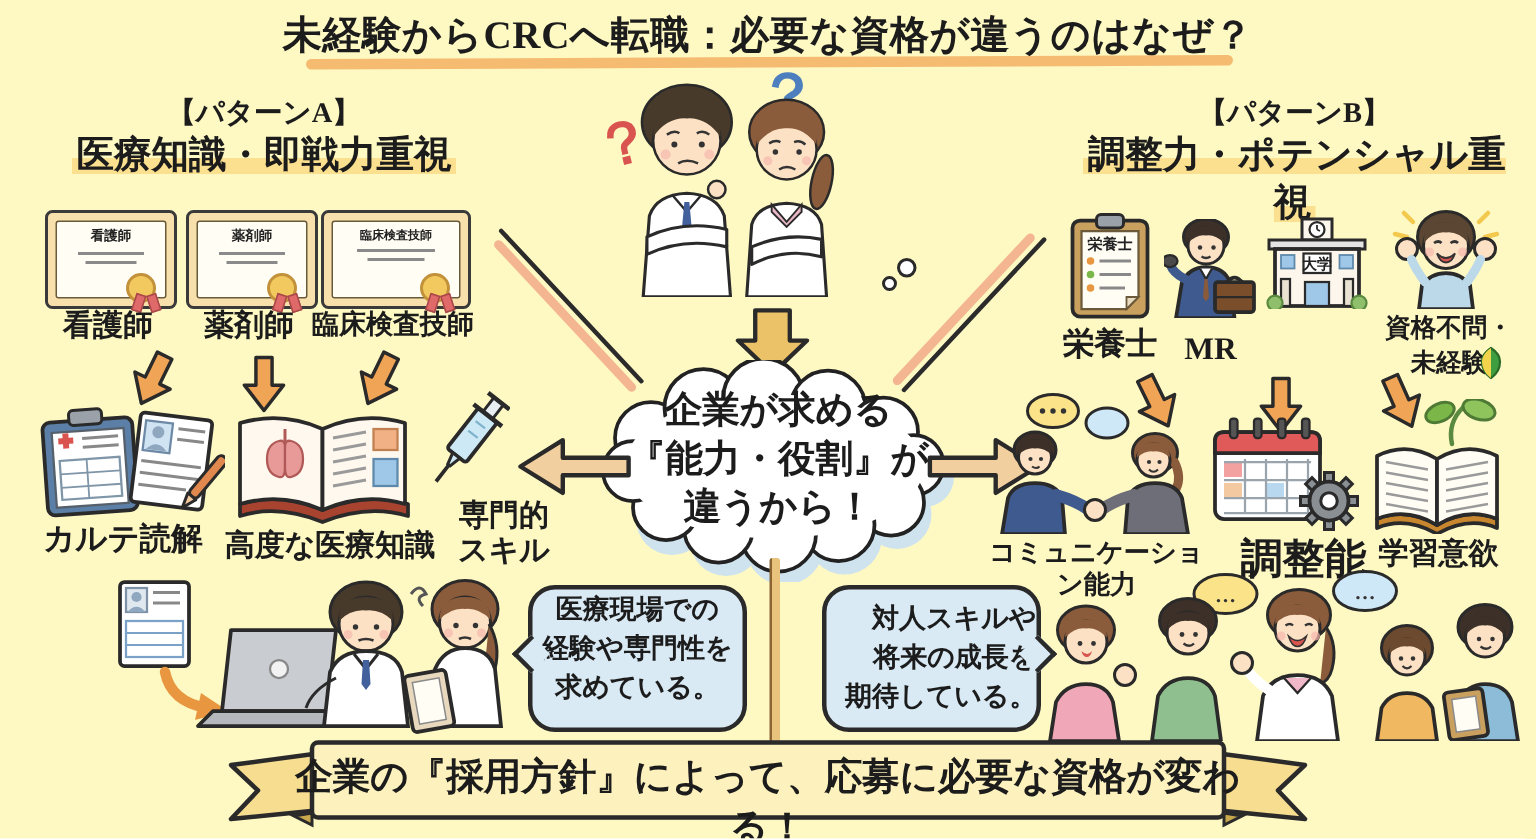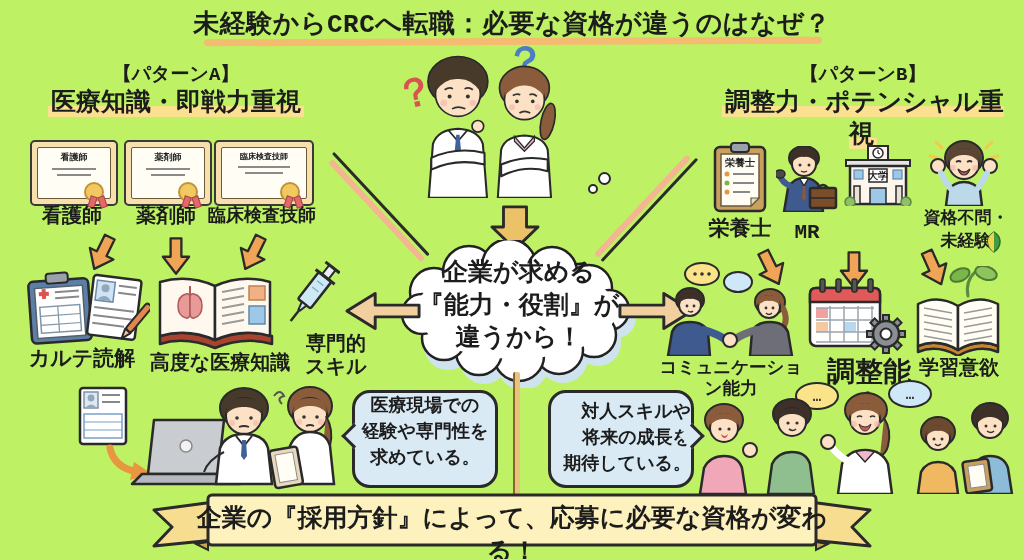--- a/index.html
+++ b/index.html
@@ -1,17 +1,17 @@
 <!DOCTYPE html>
 <html><head>
 <meta charset="utf-8">
 <style>
   html,body{margin:0;padding:0;background:#ffffff;}
-  .stage{position:relative;width:1024px;height:559px;background:#bef264;overflow:hidden;
-         font-family:Liberation Mono, monospace;color:#1c1c1c;}
+  .stage{position:relative;width:1024px;height:559px;background:#fef9c3;overflow:hidden;
+         font-family:Liberation Serif, serif;color:#1c1c1c;}
   .abs{position:absolute;}
   .ctr{text-align:center;}
   .b{font-weight:bold;}
   .pre{white-space:pre-line;}
 
   .title{left:0;top:6px;width:1024px;font-size:26px;font-weight:bold;letter-spacing:.5px;}
   .title-underline{left:204px;top:38px;width:618px;height:7px;background:#f5bb71;border-radius:4px;transform:rotate(-.25deg);}
 
   .pat-tag{font-size:19px;font-weight:bold;line-height:1.25;}
   .pat-head{display:inline;font-size:25px;font-weight:bold;line-height:1.3;

